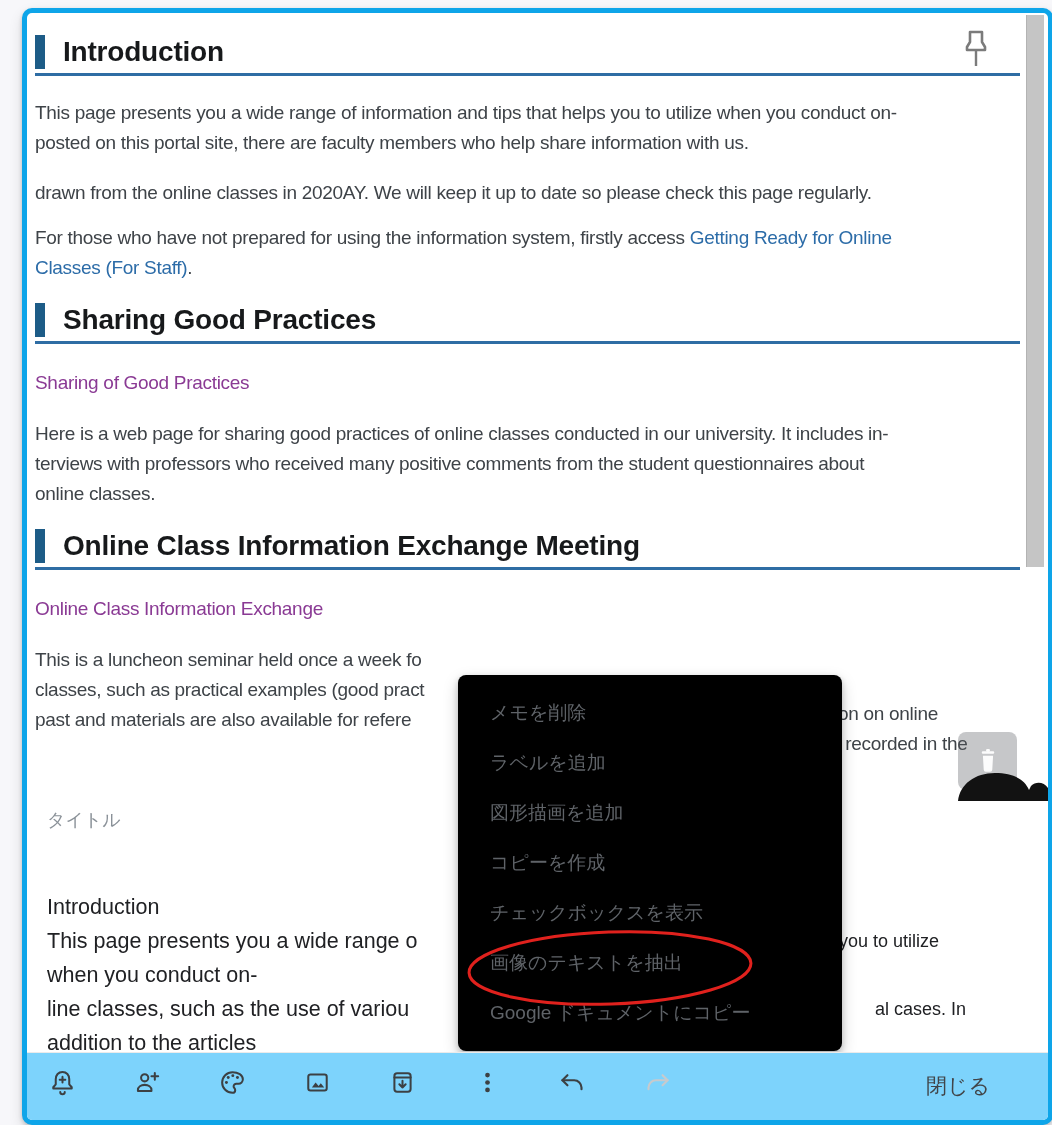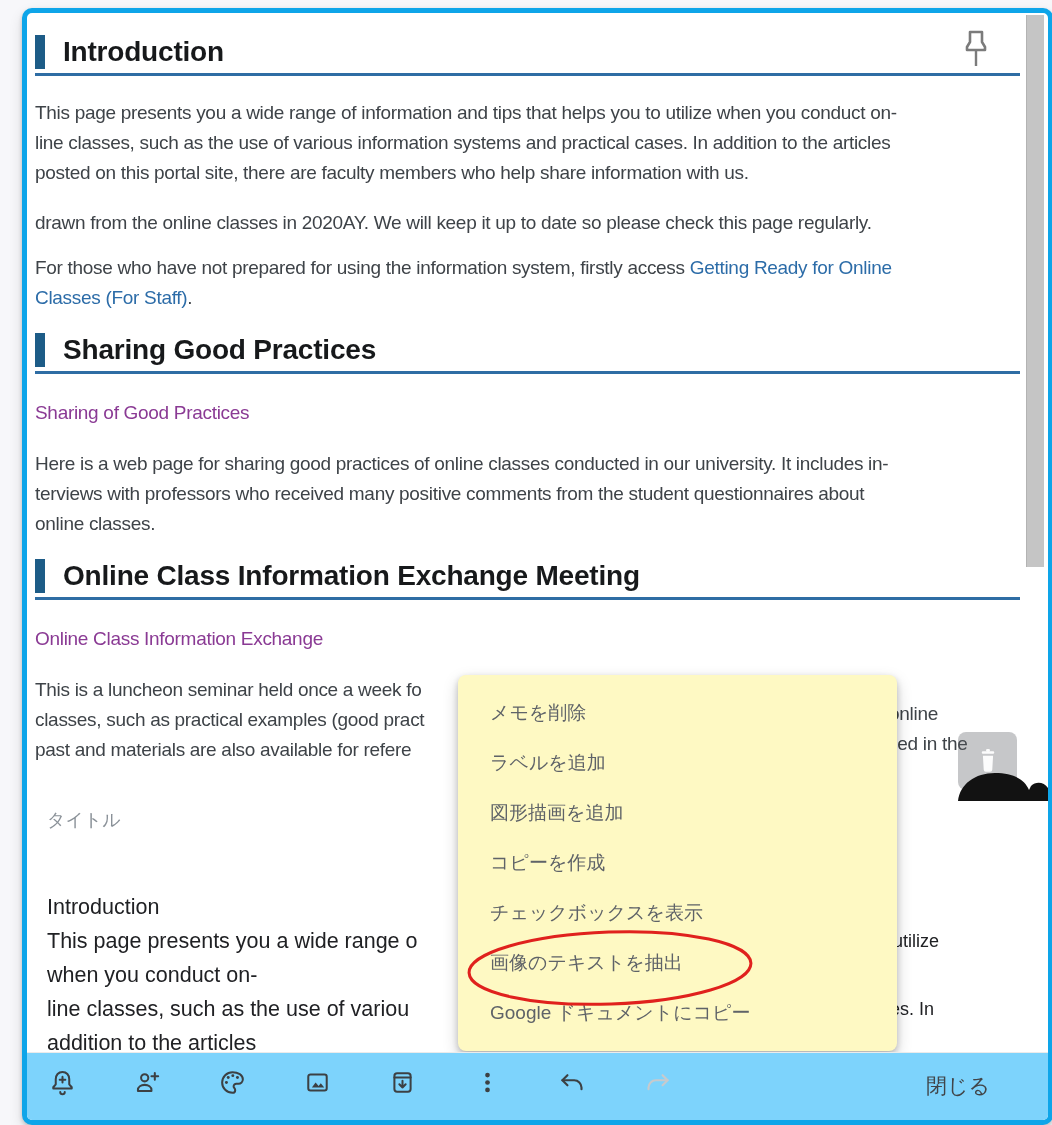--- a/index.html
+++ b/index.html
@@ -42,24 +42,24 @@
   .pin-btn{position:absolute;left:928px;top:14px;width:42px;height:52px;z-index:6;background:none;border:none;padding:0;cursor:pointer;}
   
   .img-trash{position:absolute;left:931px;top:719px;width:59px;height:58px;border-radius:8px;
     background:rgba(88,92,96,.34);z-index:5;display:flex;align-items:center;justify-content:center;border:none;}
   .cursor-blob{position:absolute;left:925px;top:752px;width:100px;height:36px;z-index:6;}
   
   .note-title{position:absolute;left:20px;top:795px;font-size:18px;color:#8a9198;z-index:1;}
   .note-body{position:absolute;left:20px;top:877px;z-index:1;font-size:21.5px;color:#202124;}
   .note-body div{line-height:34px;white-space:nowrap;}
   .note-frag{position:absolute;font-size:18px;color:#202124;line-height:34px;white-space:nowrap;z-index:1;}
-  .nf1{left:812px;top:911px;} .nf2{left:816px;top:979px;}
-  
-  .menu{position:absolute;left:431px;top:662px;width:439px;padding:13px 0;
-    background:#fef9c3;border-radius:8px;z-index:20;
+  .nf1{left:812px;top:911px;} .nf2{left:848px;top:979px;}
+  
+  .menu{position:absolute;left:431px;top:662px;width:384px;padding:13px 0;
+    background:#000000;border-radius:8px;z-index:20;
     box-shadow:0 3px 6px rgba(0,0,0,.2),0 6px 16px rgba(0,0,0,.18);}
   .menu-item{height:50px;line-height:50px;padding-left:32px;font-size:19px;color:#5f6368;
     white-space:nowrap;cursor:pointer;}
   .annot-ellipse{position:absolute;left:433px;top:911px;width:300px;height:88px;z-index:22;pointer-events:none;}
   
   .toolbar{position:absolute;left:0;bottom:0;width:1021px;height:67px;background:#7dd3fc;
     border-top:1px solid #ebebeb;z-index:30;}
   .tb-btn{position:absolute;top:6px;width:46px;height:46px;border:none;background:none;
     display:flex;align-items:center;justify-content:center;border-radius:50%;cursor:pointer;padding:0;}
   .close-btn{position:absolute;right:50px;top:15px;border:none;background:none;
@@ -73,21 +73,20 @@
 
   <div class="page-shot">
 
     <div class="sec-head first">
       <span class="sec-bar"></span>
       <span class="sec-title">Introduction</span>
     </div>
 
     <div class="para mt22">
       <div>This page presents you a wide range of information and tips that helps you to utilize when you conduct on-</div>
-      <div>line classes, such as the use of various information systems and practical cases. In addition to the articles</div>
       <div>posted on this portal site, there are faculty members who help share information with us.</div>
     </div>
 
     <div class="para mt20">
       <div>drawn from the online classes in 2020AY. We will keep it up to date so please check this page regularly.</div>
     </div>
 
     <div class="para mt15">
       <div><span>For those who have not prepared for using the information system, firstly access </span><span class="link-blue">Getting Ready for Online</span></div>
       <div><span class="link-blue">Classes (For Staff)</span><span>.</span></div>

